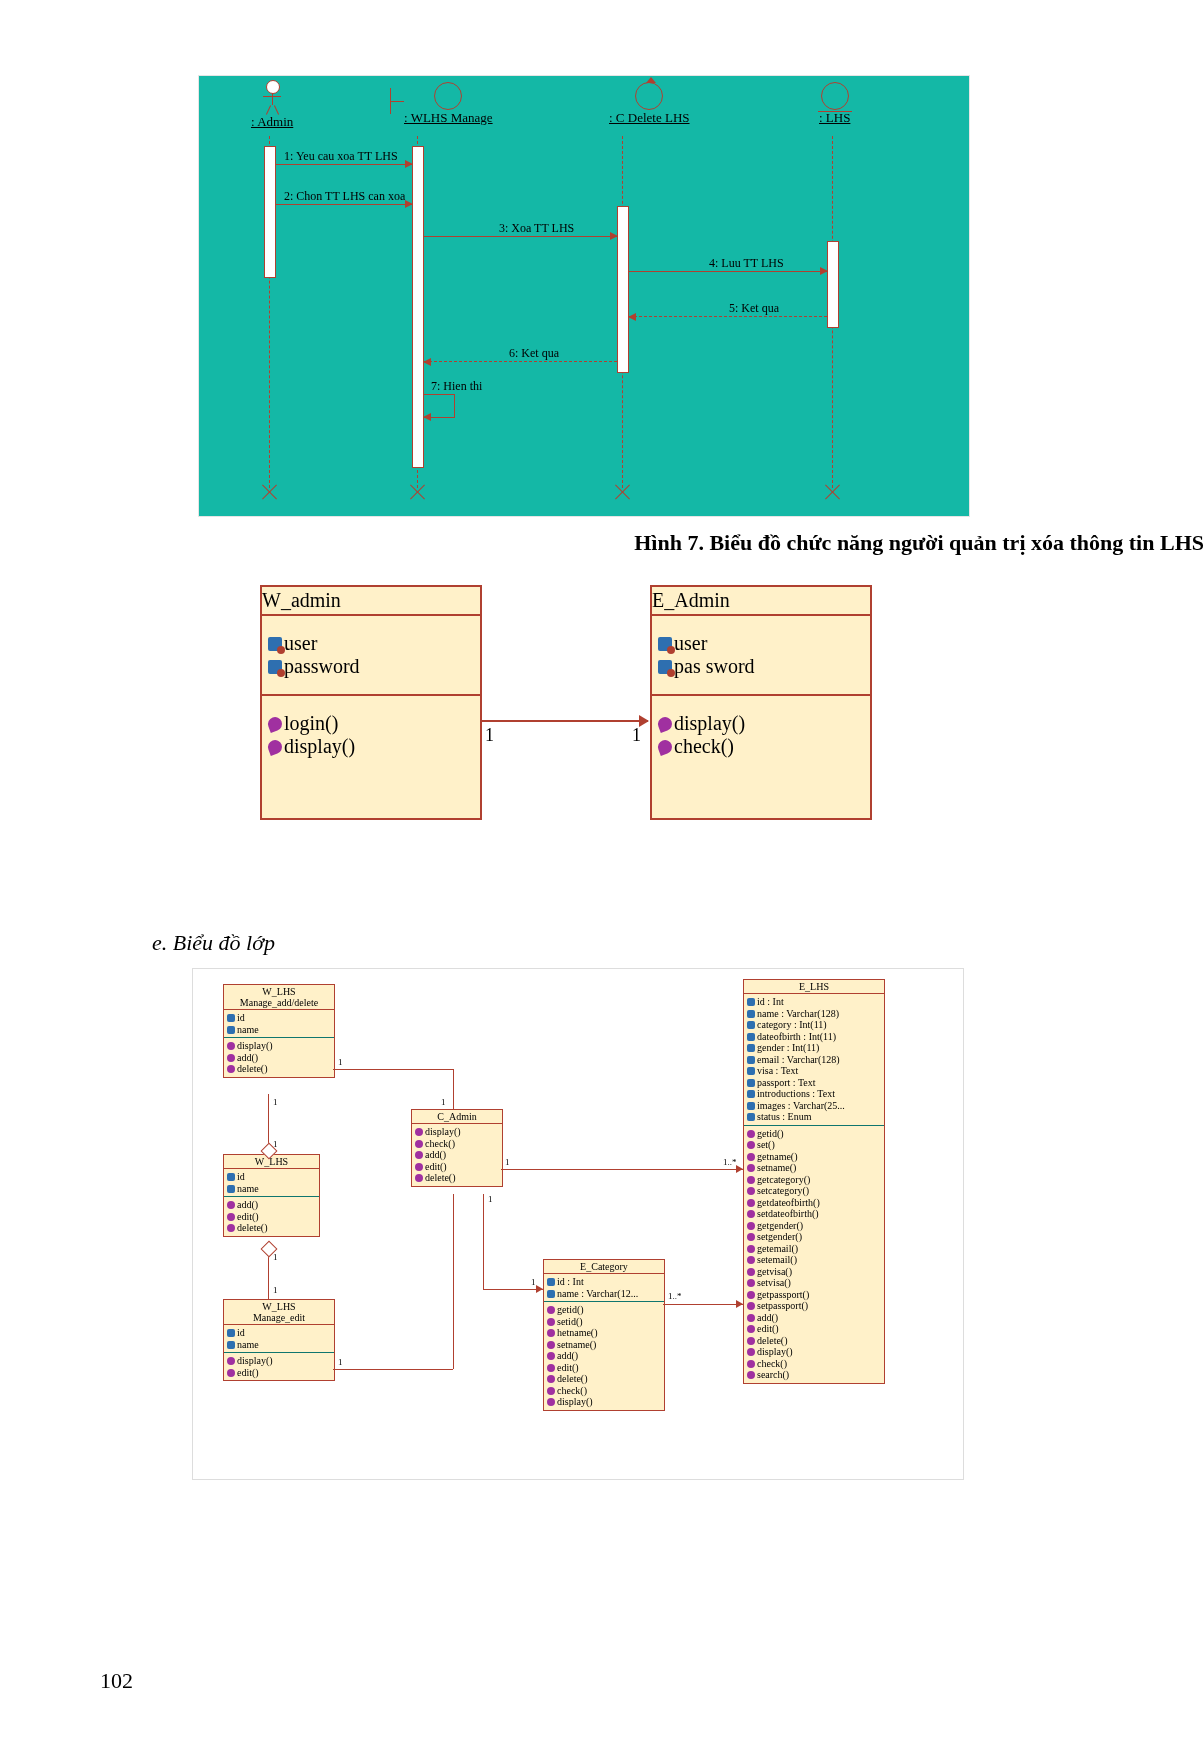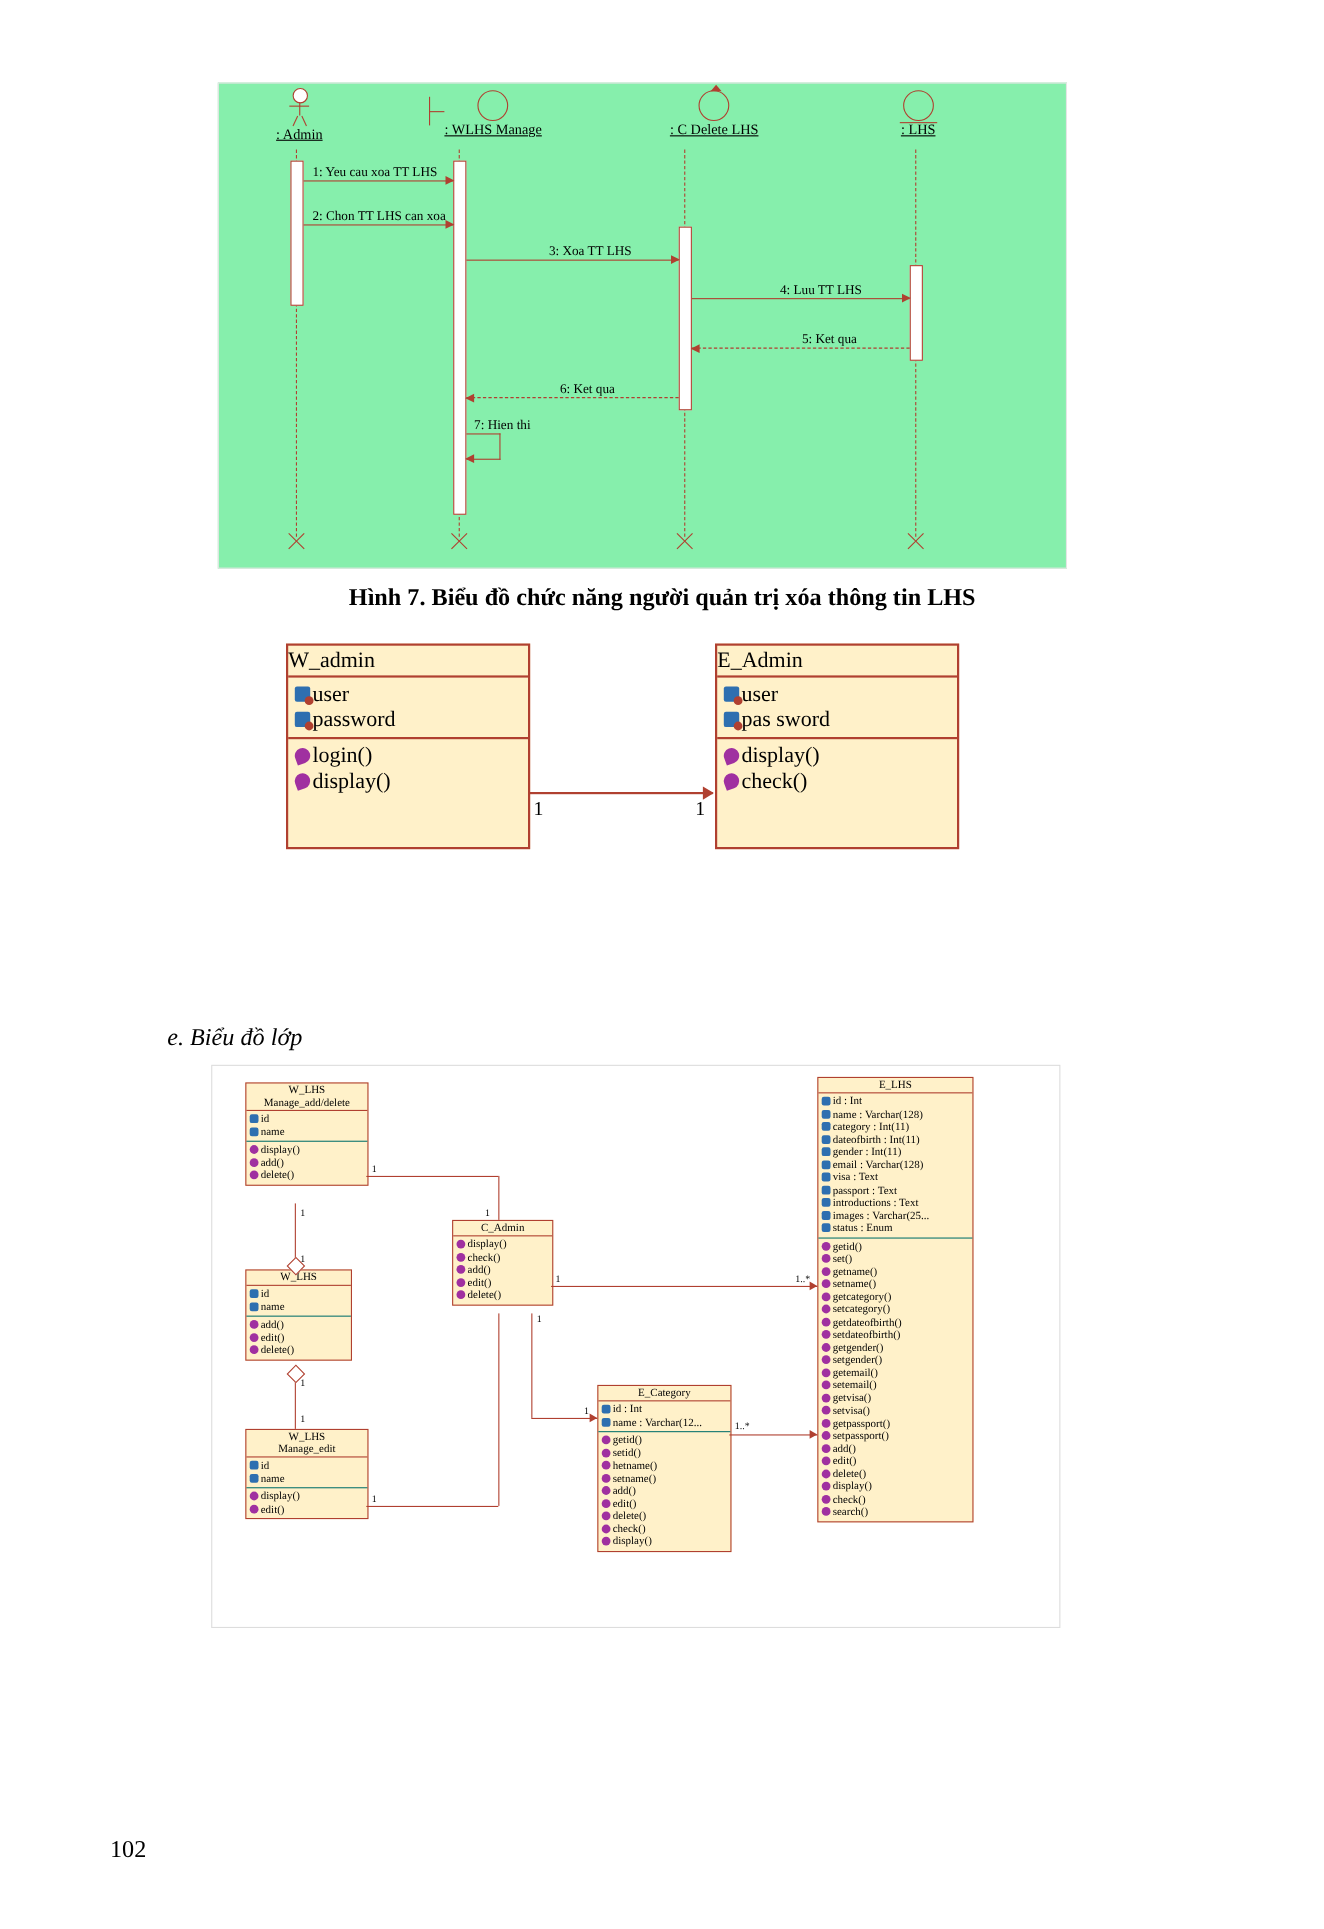--- a/index.html
+++ b/index.html
@@ -1,22 +1,22 @@
 <!DOCTYPE html>
 <html><head>
 <meta charset="utf-8">
 <style>
   html,body{margin:0;padding:0;background:#fff;font-family:"Times New Roman",serif;color:#000}
   .page{width:1204px;height:1754px;position:relative;margin:0 auto;background:#fff}
-  .caption{font-weight:bold;font-size:22px;text-align:center}
+  .caption{font-weight:bold;font-size:22px;text-align:right}
   .section-label{font-style:italic;font-size:22px}
   .page-number{position:absolute;left:100px;bottom:60px;font-size:22px}
 
   
-  .fig7{position:absolute;left:198px;top:75px;width:770px;height:440px;border:1px solid #e5e5e5;background:#86efac}
+  .fig7{position:absolute;left:198px;top:75px;width:770px;height:440px;border:1px solid #e5e5e5;background:#14b8a6}
   .seq-head{position:absolute;top:0;font-size:13px;text-align:center;text-decoration:underline}
   .actor{position:absolute;top:4px;text-align:center}
   .actor-icon{width:18px;height:34px;position:relative;margin:0 auto}
   .actor-icon .head{width:12px;height:12px;border:1px solid #b04030;border-radius:50%;position:absolute;left:3px;top:0;background:#fff}
   .actor-icon .body{width:1px;height:12px;background:#b04030;position:absolute;left:9px;top:13px}
   .actor-icon .arms{width:18px;height:1px;background:#b04030;position:absolute;left:0;top:16px}
   .actor-icon .leg1,.actor-icon .leg2{width:1px;height:10px;background:#b04030;position:absolute;top:25px}
   .actor-icon .leg1{left:5px;transform:rotate(25deg)}
   .actor-icon .leg2{left:13px;transform:rotate(-25deg)}
   .boundary,.control,.entity{position:absolute;top:6px;text-align:center}
@@ -39,21 +39,21 @@
   .self-msg .arrow-l2{position:absolute;left:-1px;bottom:-4px;width:0;height:0;border-top:4px solid transparent;border-bottom:4px solid transparent;border-right:8px solid #b04030}
   .destroy{position:absolute;width:16px;height:16px}
   .destroy::before,.destroy::after{content:"";position:absolute;left:8px;top:-2px;width:1px;height:20px;background:#b04030}
   .destroy::before{transform:rotate(45deg)}
   .destroy::after{transform:rotate(-45deg)}
 
   
   .fig8{position:absolute;left:260px;top:585px;width:610px;height:280px}
   .cls8{position:absolute;width:218px;border:2px solid #b04030;background:#fff1c9;font-size:20px}
   .cls8 .title{text-align:left;border-bottom:2px solid #b04030;padding:2px 0;font-size:20px}
-  .cls8 .sect{border-bottom:2px solid #b04030;padding:4px 6px;min-height:30px}
+  .cls8 .sect{border-bottom:2px solid #b04030;padding:16px 6px;min-height:30px}
   .cls8 .sect.last{border-bottom:none;min-height:90px}
   .prop-icon,.meth-icon{display:inline-block;width:14px;height:14px;margin-right:2px;vertical-align:-1px;position:relative}
   .prop-icon{background:#2e6fb0;border-radius:2px}
   .prop-icon::after{content:"";position:absolute;right:-3px;bottom:-3px;width:8px;height:8px;background:#b04030;border-radius:50%}
   .meth-icon{border-radius:50% 50% 50% 0;background:#a030a0;transform:rotate(-20deg)}
   .assoc-line{position:absolute;height:2px;background:#b04030}
   .assoc-line .arrow{position:absolute;right:-1px;top:-5px;width:0;height:0;border-top:6px solid transparent;border-bottom:6px solid transparent;border-left:10px solid #b04030}
   .mult{position:absolute;font-size:18px}
 
   

